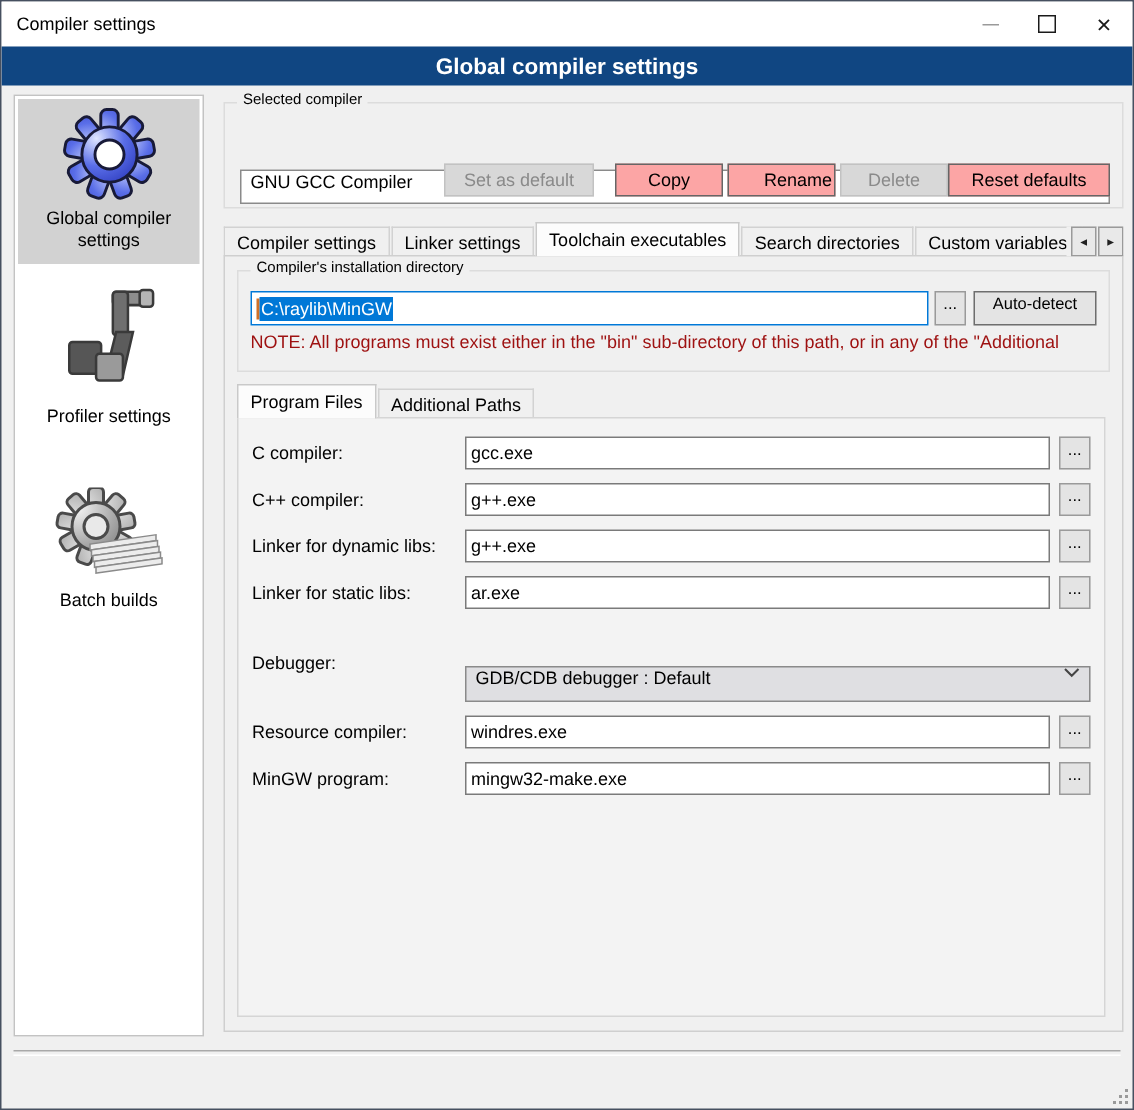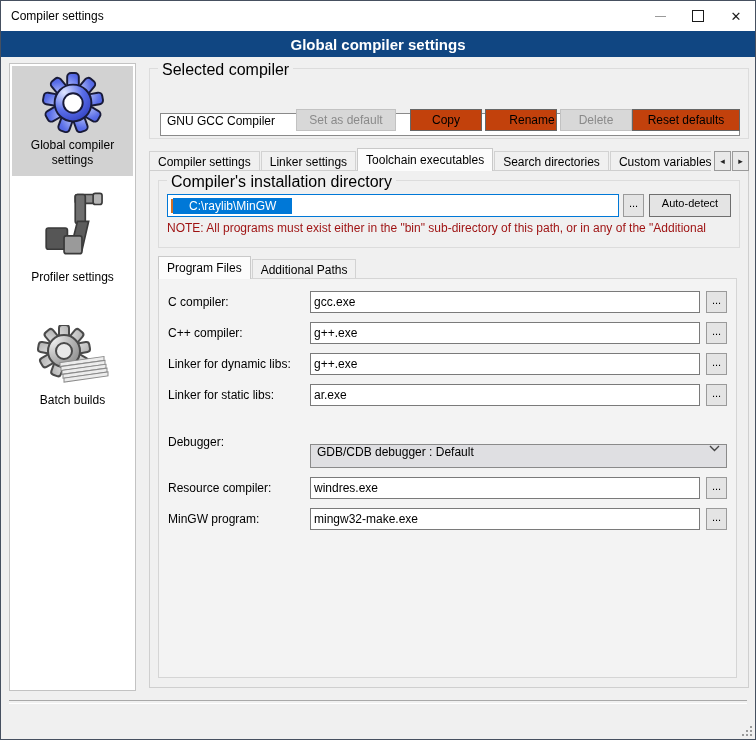--- a/index.html
+++ b/index.html
@@ -20,30 +20,30 @@
   .sidebar{position:absolute;left:8px;top:62px;width:127px;height:628px;background:#fff;
            border:1px solid #c3c3c3;box-sizing:border-box;overflow:hidden;}
   .side-item{margin:2px;text-align:center;padding:6px 2px 8px 2px;cursor:default;}
   .side-item.selected{background:#d2d2d2;}
   .side-item .icn{display:block;margin:0 auto 4px auto;}
   .side-label{display:block;line-height:1.25;font-size:12px;}
   .side-item.profiler{margin-top:8px;}
   .side-item.batch{margin-top:26px;}
   
   .group{position:absolute;border:1px solid #dcdcdc;box-sizing:border-box;}
-  .group-label{position:absolute;top:-8px;left:8px;background:#f0f0f0;padding:0 4px;font-size:16px;white-space:nowrap;}
+  .group-label{position:absolute;top:-8px;left:8px;background:#f0f0f0;padding:0 4px;font-size:10px;white-space:nowrap;}
   
   .grp-compiler{left:148px;top:67px;width:600px;height:71px;}
   .combo{box-sizing:border-box;height:23px;background:#fff;border:1px solid #8a8a8a;display:flex;
          align-items:flex-start;padding:0 6px;margin-top:29px;}
   .combo-main{position:absolute;left:10px;right:8px;top:15px;}
   .combo-text{flex:1;white-space:nowrap;overflow:hidden;}
   .chev{margin-left:auto;flex:none;}
   .btn-row{position:absolute;right:8px;bottom:7px;display:flex;align-items:center;}
-  .btn{box-sizing:border-box;height:22px;background:#c2410c;border:1px solid #666;
+  .btn{box-sizing:border-box;height:22px;background:#fca5a5;border:1px solid #666;
        display:flex;align-items:center;justify-content:center;font-size:12px;padding:0 10px;cursor:default;}
   .btn.disabled{background:#d8d8d8;border-color:#c2c2c2;color:#8a8a8a;}
   .b-setdef{width:100px;margin-right:14px;}
   .b-copy{width:72px;}
   .b-rename{width:72px;margin-left:3px;padding-left:32px;}
   .b-delete{width:72px;margin-left:3px;}
   .b-reset{width:108px;}
   
   .tabstrip{position:absolute;left:148px;top:147px;width:600px;height:23px;display:flex;align-items:flex-end;overflow:hidden;}
   .tab{box-sizing:border-box;height:20px;border:1px solid #d2d2d2;border-bottom:none;background:#f0f0f0;
@@ -56,21 +56,21 @@
   
   .tabpage{position:absolute;left:148px;top:169px;width:600px;height:518px;box-sizing:border-box;
            border:1px solid #cfcfcf;background:#f0f0f0;}
   .grp-install{left:8px;top:9px;width:582px;height:68px;}
   .install-row{position:absolute;left:8px;right:8px;top:13px;height:23px;display:flex;align-items:stretch;}
   .textbox{box-sizing:border-box;background:#fff;border:1px solid #7a7a7a;display:flex;align-items:center;
            padding:0 3px;overflow:hidden;white-space:nowrap;font-size:12px;}
   .textbox.focused{border-color:#0078d7;}
   .path-box{flex:1;margin-right:4px;}
   .caret{width:2px;height:14px;background:#d07028;flex:none;}
-  .sel-text{background:#0078d7;color:#fff;padding:1px 16px;}
+  .sel-text{background:#0078d7;color:#fff;padding:1px 1px;}
   .btn-small{box-sizing:border-box;width:21px;height:23px;background:#e4e4e4;border:1px solid #9a9a9a;
              display:flex;align-items:center;justify-content:center;font-size:11px;line-height:0;padding-bottom:5px;}
   .b-autodetect{width:82px;height:23px;margin-left:5px;border-color:#6e6e6e;}
   .note{position:absolute;left:8px;right:2px;top:40px;color:#9e1111;font-size:12px;white-space:nowrap;overflow:hidden;}
   
   .subtabstrip{position:absolute;left:8px;top:85px;display:flex;align-items:flex-end;height:23px;}
   .subpage{position:absolute;left:8px;top:107px;width:579px;height:400px;box-sizing:border-box;
            border:1px solid #d5d5d5;background:#f3f3f3;}
   .rows{display:grid;grid-template-columns:136px 1fr 21px;column-gap:6px;row-gap:9px;padding:12px 9px;}
   .f-label{align-self:center;font-size:12px;white-space:nowrap;}

